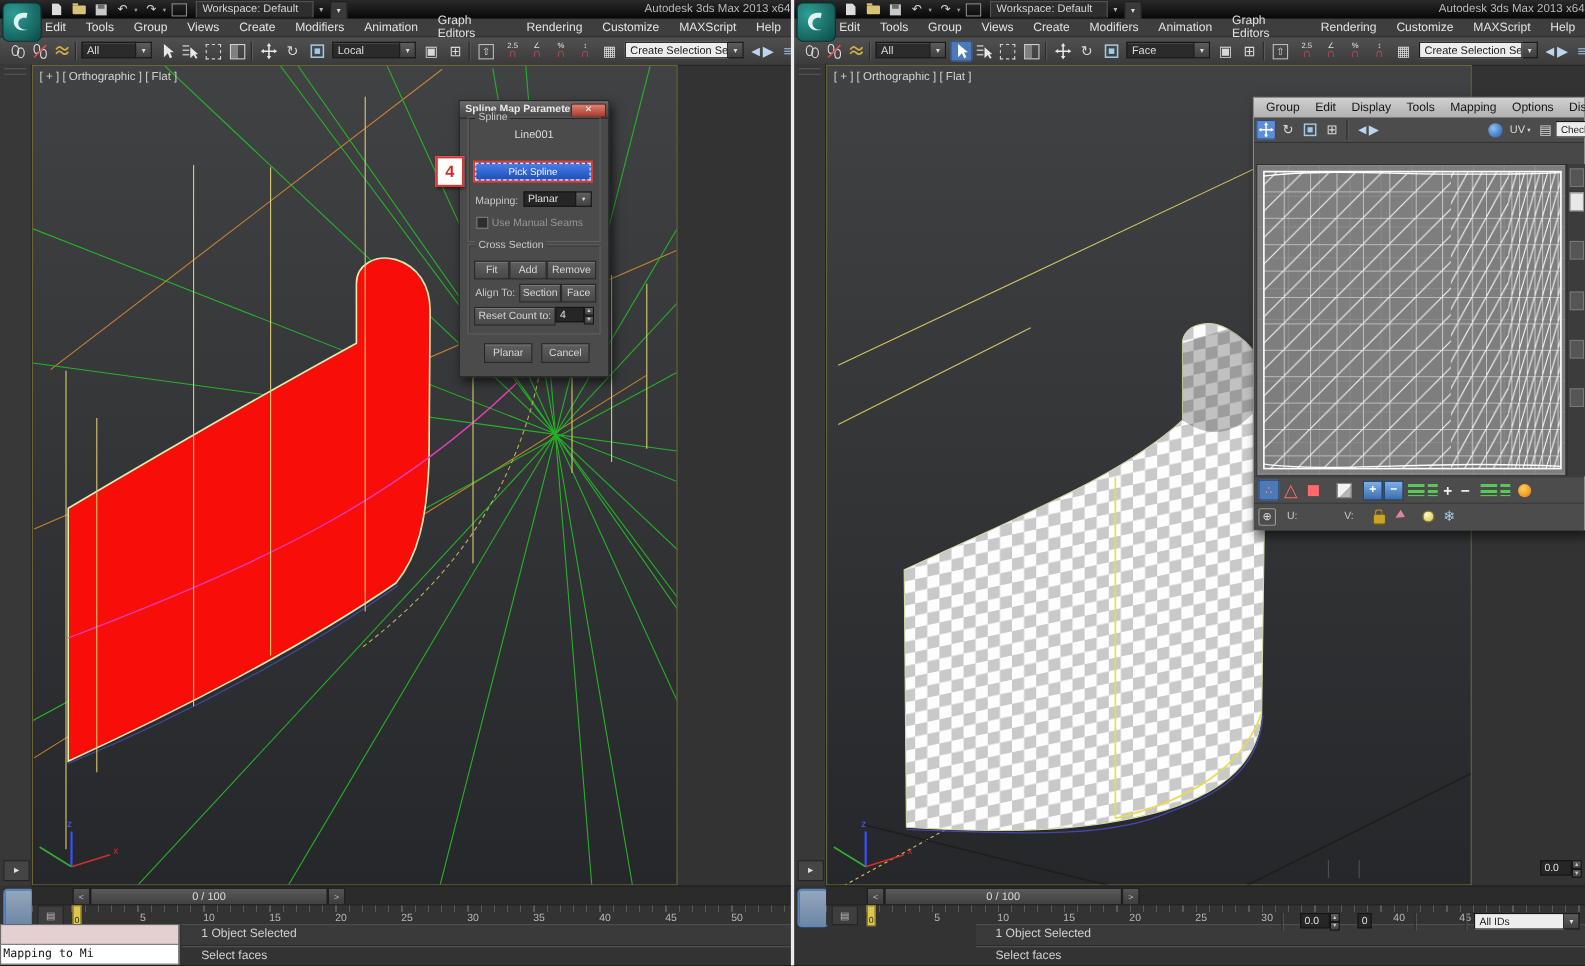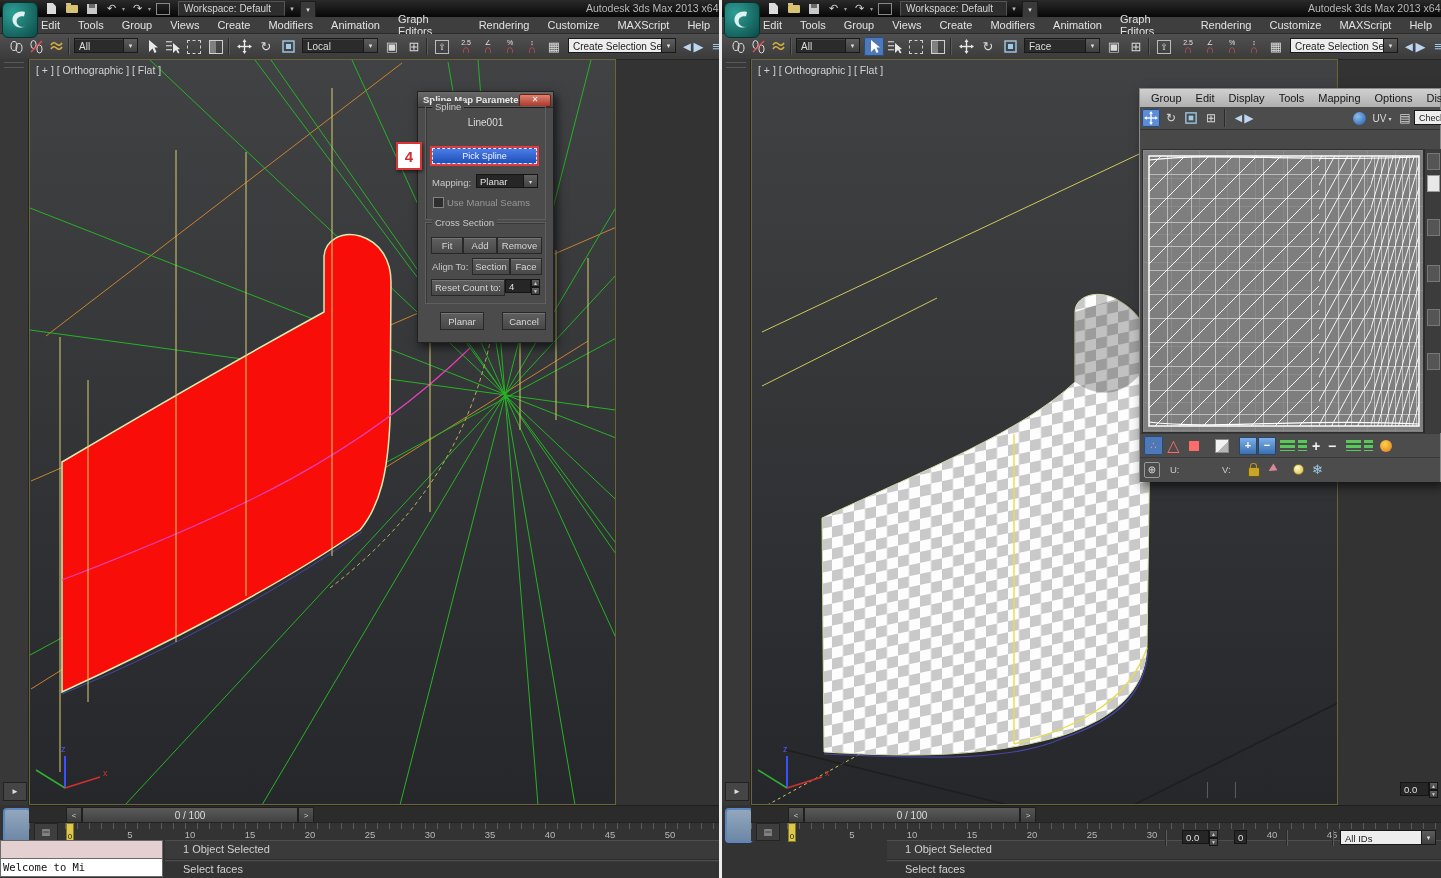--- a/index.html
+++ b/index.html
@@ -396,21 +396,21 @@
         <span class="xbtn" style="left:5px;top:56px;width:72px;">Reset Count to:</span>
         <span class="spinf" style="left:79px;top:56px;width:35px;">
           <span class="fld">4</span>
           <span class="ud">
               <span>▲</span>
               <span>▼</span>
             </span>
         </span>
       </div>
       <span class="xbtn" style="left:22px;top:220px;width:42px;height:16px;">Planar</span>
-      <span class="xbtn" style="left:84px;top:220px;width:42px;height:16px;">Cancel</span>
+      <span class="xbtn" style="left:74px;top:220px;width:42px;height:16px;">Cancel</span>
     </div>
 
     <div class="expandbtn">►</div>
     <div class="bluebox"></div>
     <div class="timebar">
       <span class="tsbtn" style="left:37px">&lt;</span>
       <span class="tshandle">0 / 100</span>
       <span class="tsbtn" style="left:269px">&gt;</span>
     </div>
     <div class="trackbar">
@@ -425,21 +425,21 @@
           <span class="tlab">30</span>
           <span class="tlab">35</span>
           <span class="tlab">40</span>
           <span class="tlab">45</span>
           <span class="tlab">50</span>
         </span>
     </div>
     <div class="minicurve">▤</div>
     <div class="listener">
       <div class="macro"></div>
-      <div class="mini">Welcome to Mi</div>
+      <div class="mini">Mapping to Mi</div>
     </div>
     <div class="statusrows">
       <div class="srow">1 Object Selected</div>
       <div class="srow">Select faces</div>
     </div>
   </div>
 
   <div id="divider"></div>
 
   <div class="half" id="halfR">

